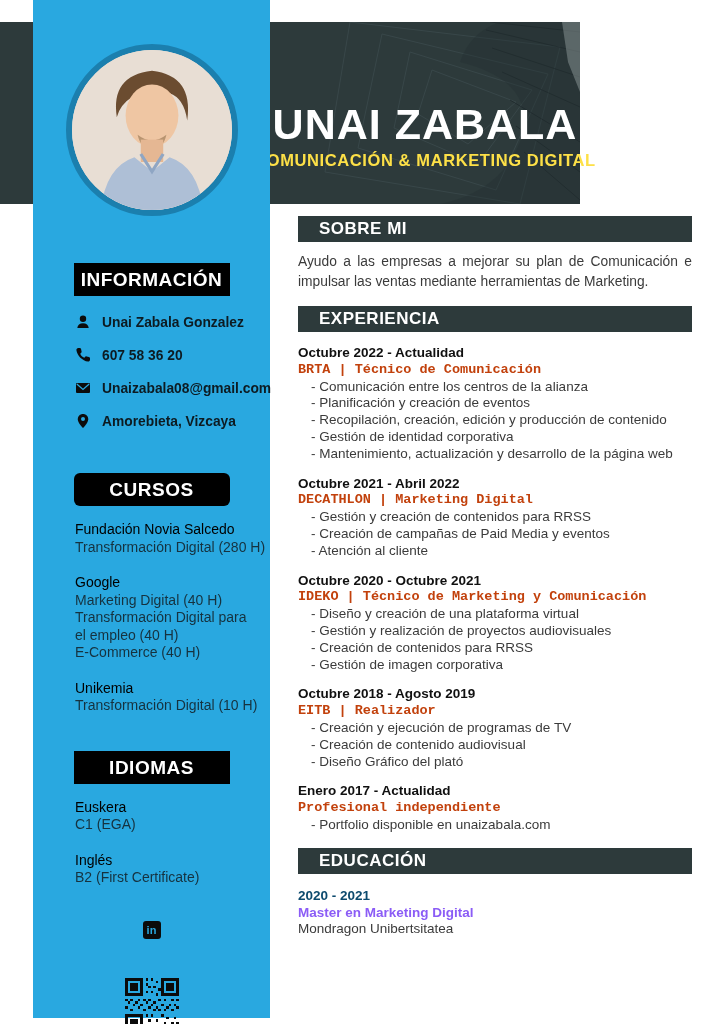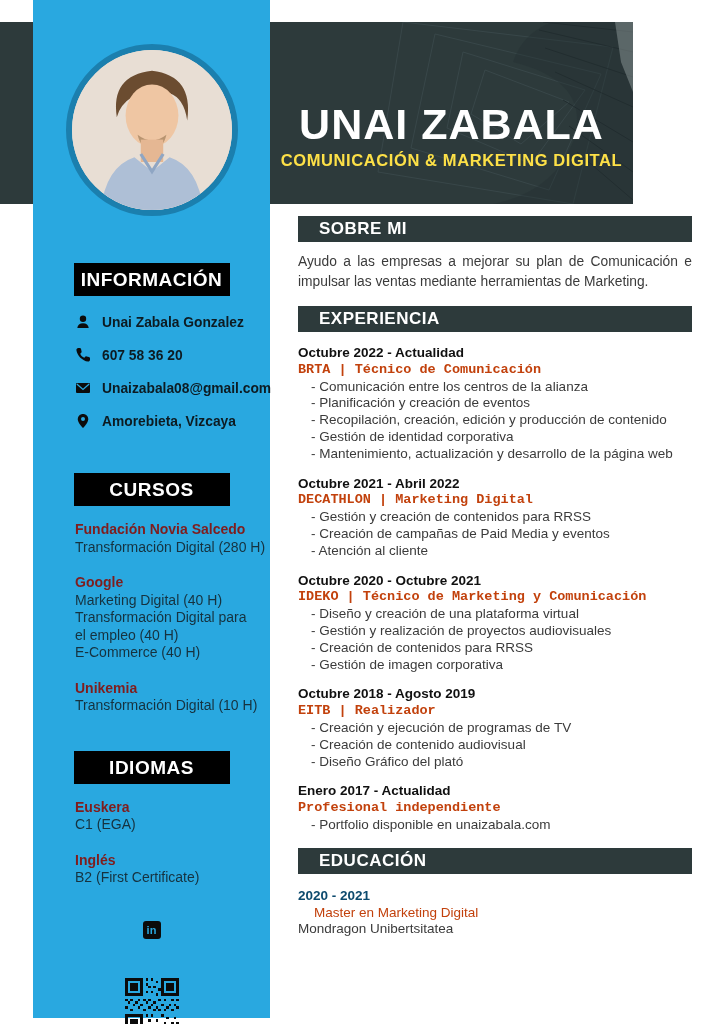--- a/index.html
+++ b/index.html
@@ -1,46 +1,46 @@
 <!DOCTYPE html>
 <html><head>
 <meta charset="utf-8">
 <style>
   * { margin:0; padding:0; box-sizing:border-box; }
   html,body { background:#ffffff; }
   body { font-family:"Liberation Sans","DejaVu Sans",sans-serif; }
   .page { position:relative; width:724px; height:1024px; background:#ffffff; overflow:hidden; margin:0 auto; }
 
   
-  .header-band { position:absolute; left:0; top:22px; width:633px; height:182px; background:#2d3a3b; z-index:1; }
+  .header-band { position:absolute; left:0; top:22px; width:580px; height:182px; background:#2d3a3b; z-index:1; }
   .header-art { position:absolute; right:0; top:0; height:182px; width:270px; }
   .header-text { position:absolute; left:270px; right:0; top:22px; height:182px; z-index:2;
                  display:flex; flex-direction:column; align-items:center; justify-content:center; }
   .header-name { color:#ffffff; font-size:43px; font-weight:bold; letter-spacing:1px; white-space:nowrap; }
   .header-subtitle { color:#fde047; font-size:16.5px; font-weight:bold; letter-spacing:.6px; margin-top:2px; white-space:nowrap; }
 
   
   .sidebar { position:absolute; left:33px; top:0; width:237px; height:1018px; background:#29a8e0; z-index:3; }
   .photo-ring { width:172px; height:172px; margin:44px auto 0; border-radius:50%;
                 border:6px solid #1b7fae; overflow:hidden; background:#e8ded4; }
   .photo-ring svg { display:block; width:100%; height:100%; }
   .side-banner { width:156px; height:33px; margin:0 auto; background:#000000; color:#ffffff;
                  font-weight:bold; font-size:19px; letter-spacing:.5px; text-align:center; line-height:33px; }
   .banner-info   { margin-top:47px; }
-  .banner-cursos { margin-top:44px; }
+  .banner-cursos { margin-top:44px;border-radius:6px; }
   .banner-idiomas{ margin-top:36px; }
 
   .info-list { margin:18px 0 0 42px; list-style:none; }
   .info-item { display:flex; align-items:center; margin-bottom:17px; }
   .info-item svg { flex:0 0 16px; width:16px; height:16px; }
   .info-item .txt { margin-left:11px; font-size:13.8px; font-weight:bold; color:#0d1b22; white-space:nowrap; }
 
   .side-groups { margin:15px 0 0 42px; }
   .side-group { margin-bottom:18px; font-size:14px; line-height:17.5px; color:#143041; }
-  .side-group .org { font-weight:bold; color:#7f1d1d; }
+  .side-group .org { font-weight:normal; color:#000000; }
   .side-group .line { color:#16323f; }
 
   .linkedin-wrap { margin-top:34px; display:flex; flex-direction:column; align-items:center;gap:36px; }
   .li-icon { width:18px; height:18px; background:#0b0b0b; border-radius:3px; color:#29a8e0;
              font-size:11px; font-weight:bold; text-align:center; line-height:18px; }
   .qr { margin-top:3px; width:54px; height:54px; }
 
   
   .main { position:absolute; left:298px; top:216px; width:394px; z-index:2; }
   .main-banner { height:26px; background:#2d3a3b; color:#ffffff; font-weight:bold; font-size:17px;
@@ -51,21 +51,21 @@
   .banner-edu { margin-top:14px; }
 
   .xp { margin-top:13px; font-size:13.5px; line-height:16.8px; }
   .xp .dates { font-weight:bold; color:#101010; }
   .xp .role  { font-weight:bold; color:#c2410c;font-family:Liberation Mono, monospace; }
   .xp .b { padding-left:13px; color:#3b3b3b; }
   .xp .b::before { content:"- "; }
 
   .edu { margin-top:14px; font-size:13.5px; line-height:16.8px; }
   .edu .dates  { font-weight:bold; color:#0c4a6e; }
-  .edu .degree { font-weight:normal; color:#c2410c;margin-left:16px; }
+  .edu .degree { font-weight:bold; color:#8b5cf6; }
   .edu .school { color:#3b3b3b; }
 </style>
 </head>
 <body>
 
 <div class="page">
 
   <div class="header-band">
     <svg class="header-art" viewBox="0 0 270 182">
       <g stroke="#46565a" stroke-width="1" fill="none" opacity="0.45">

